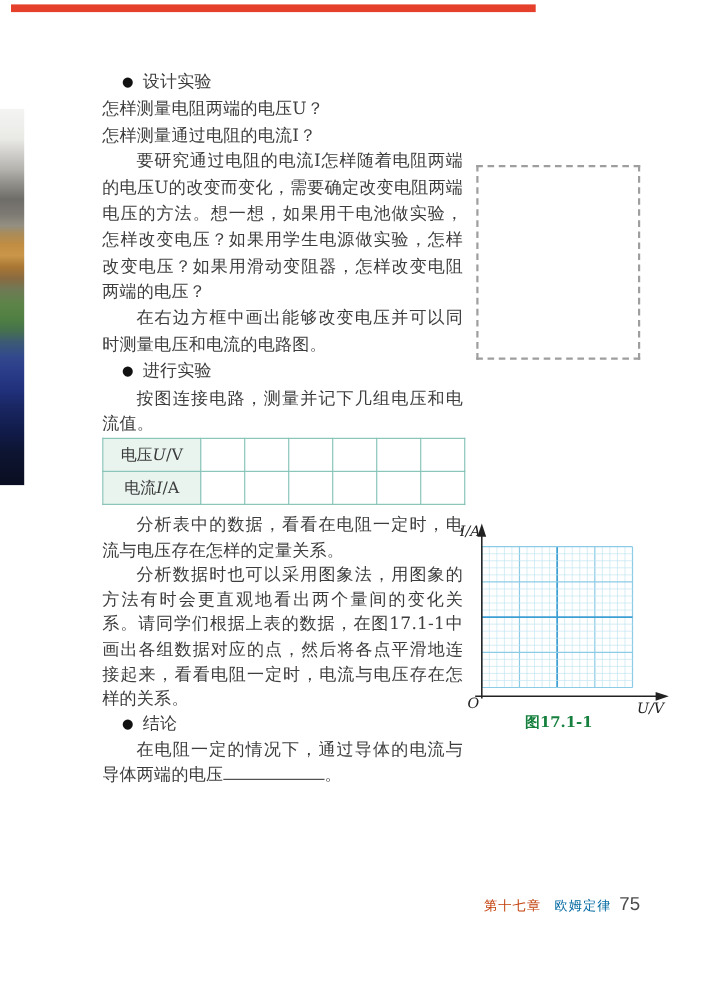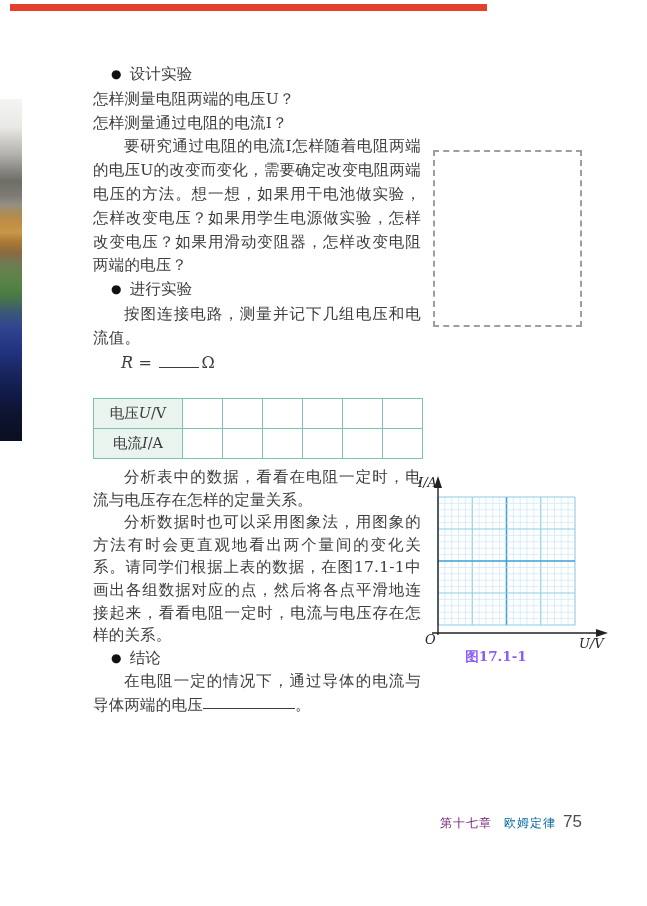--- a/index.html
+++ b/index.html
@@ -34,41 +34,42 @@
   table.mtable{position:absolute;left:93px;top:398px;border-collapse:collapse;background:#fff;}
   table.mtable td{border:1.5px solid #7fc0b4;height:29px;padding:0;}
   td.hdr{width:88px;background:#e9f4ef;text-align:center;font-size:14.5px;color:#3a3a3a;}
   td.blankcell{width:39px;}
   
   .dash-box{position:absolute;left:433px;top:150px;width:145px;height:173px;
             border:2px dashed #9e9e9e;background:#fff;}
   
   .graph{position:absolute;left:418px;top:470px;}
   .graph text{font-family:"DejaVu Serif","Liberation Serif",serif;}
-  .graph-caption{position:absolute;left:426px;top:648px;width:140px;text-align:center;
-                 font-size:13.5px;font-weight:bold;color:#8b5cf6;}
+  .graph-caption{position:absolute;left:438px;top:648px;width:140px;text-align:center;
+                 font-size:13.5px;font-weight:bold;color:#15803d;}
   
   .footer{position:absolute;left:440px;top:812px;width:170px;white-space:nowrap;}
-  .footer .chap{font-size:12px;color:#701a75;letter-spacing:1px;}
+  .footer .chap{font-size:12px;color:#c2410c;letter-spacing:1px;}
   .footer .sec{font-size:12px;color:#0369a1;letter-spacing:1px;margin-left:12px;}
   .footer .pg{font-size:17px;color:#4c4c4c;margin-left:7px;font-family:Liberation Sans, sans-serif;}
 </style>
 </head>
 <body>
 
 <div class="top-bar"></div>
 <div class="photo-strip"></div>
 
 <div class="col" style="top:63px;">
   <div class="bullet-line">
     <span class="bullet-dot">●</span><span>设计实验</span>
   </div>
   <div class="q-line">怎样测量电阻两端的电压U？</div>
   <div class="q-line">怎样测量通过电阻的电流I？</div>
   <div class="para">要研究通过电阻的电流I怎样随着电阻两端的电压U的改变而变化，需要确定改变电阻两端电压的方法。想一想，如果用干电池做实验，怎样改变电压？如果用学生电源做实验，怎样改变电压？如果用滑动变阻器，怎样改变电阻两端的电压？</div>
+  <div class="para">在右边方框中画出能够改变电压并可以同时测量电压和电流的电路图。</div>
   <div class="bullet-line">
     <span class="bullet-dot">●</span><span>进行实验</span>
   </div>
   <div class="para">按图连接电路，测量并记下几组电压和电流值。</div>
   <div class="r-line">
     <span class="it">R</span><span> = </span><span class="blank short"></span><span>Ω</span>
   </div>
 </div>
 
 <table class="mtable">

